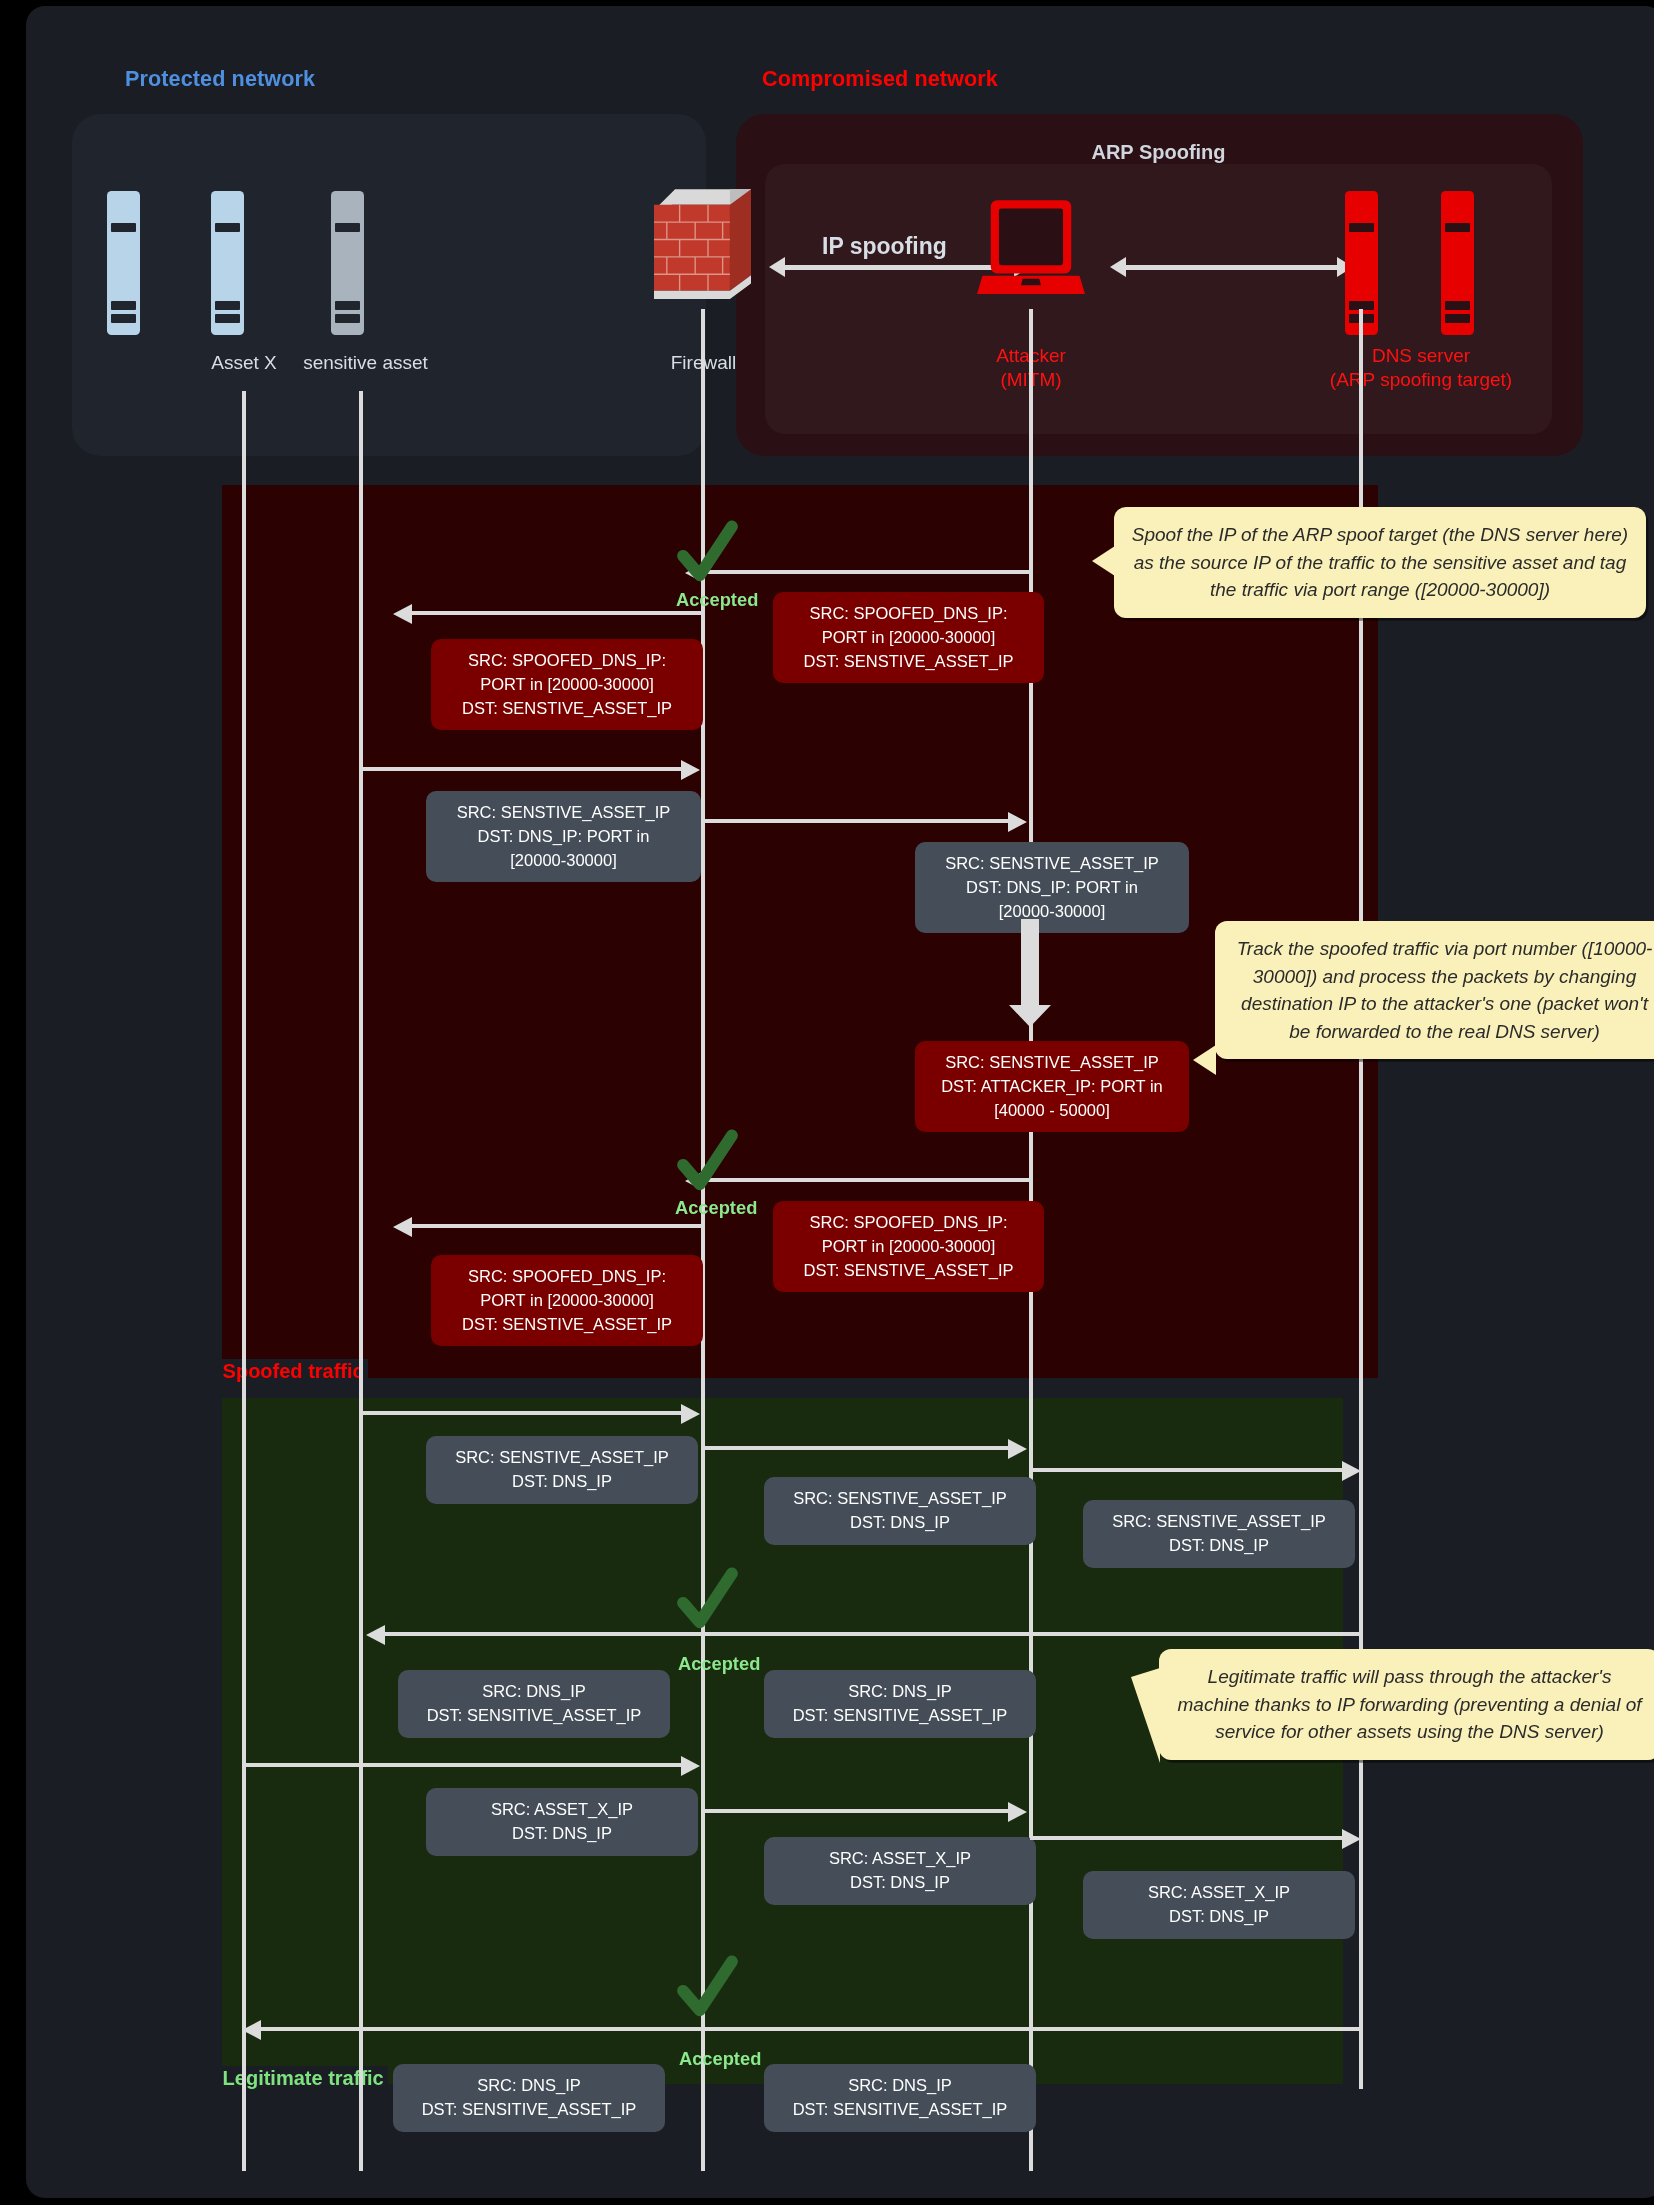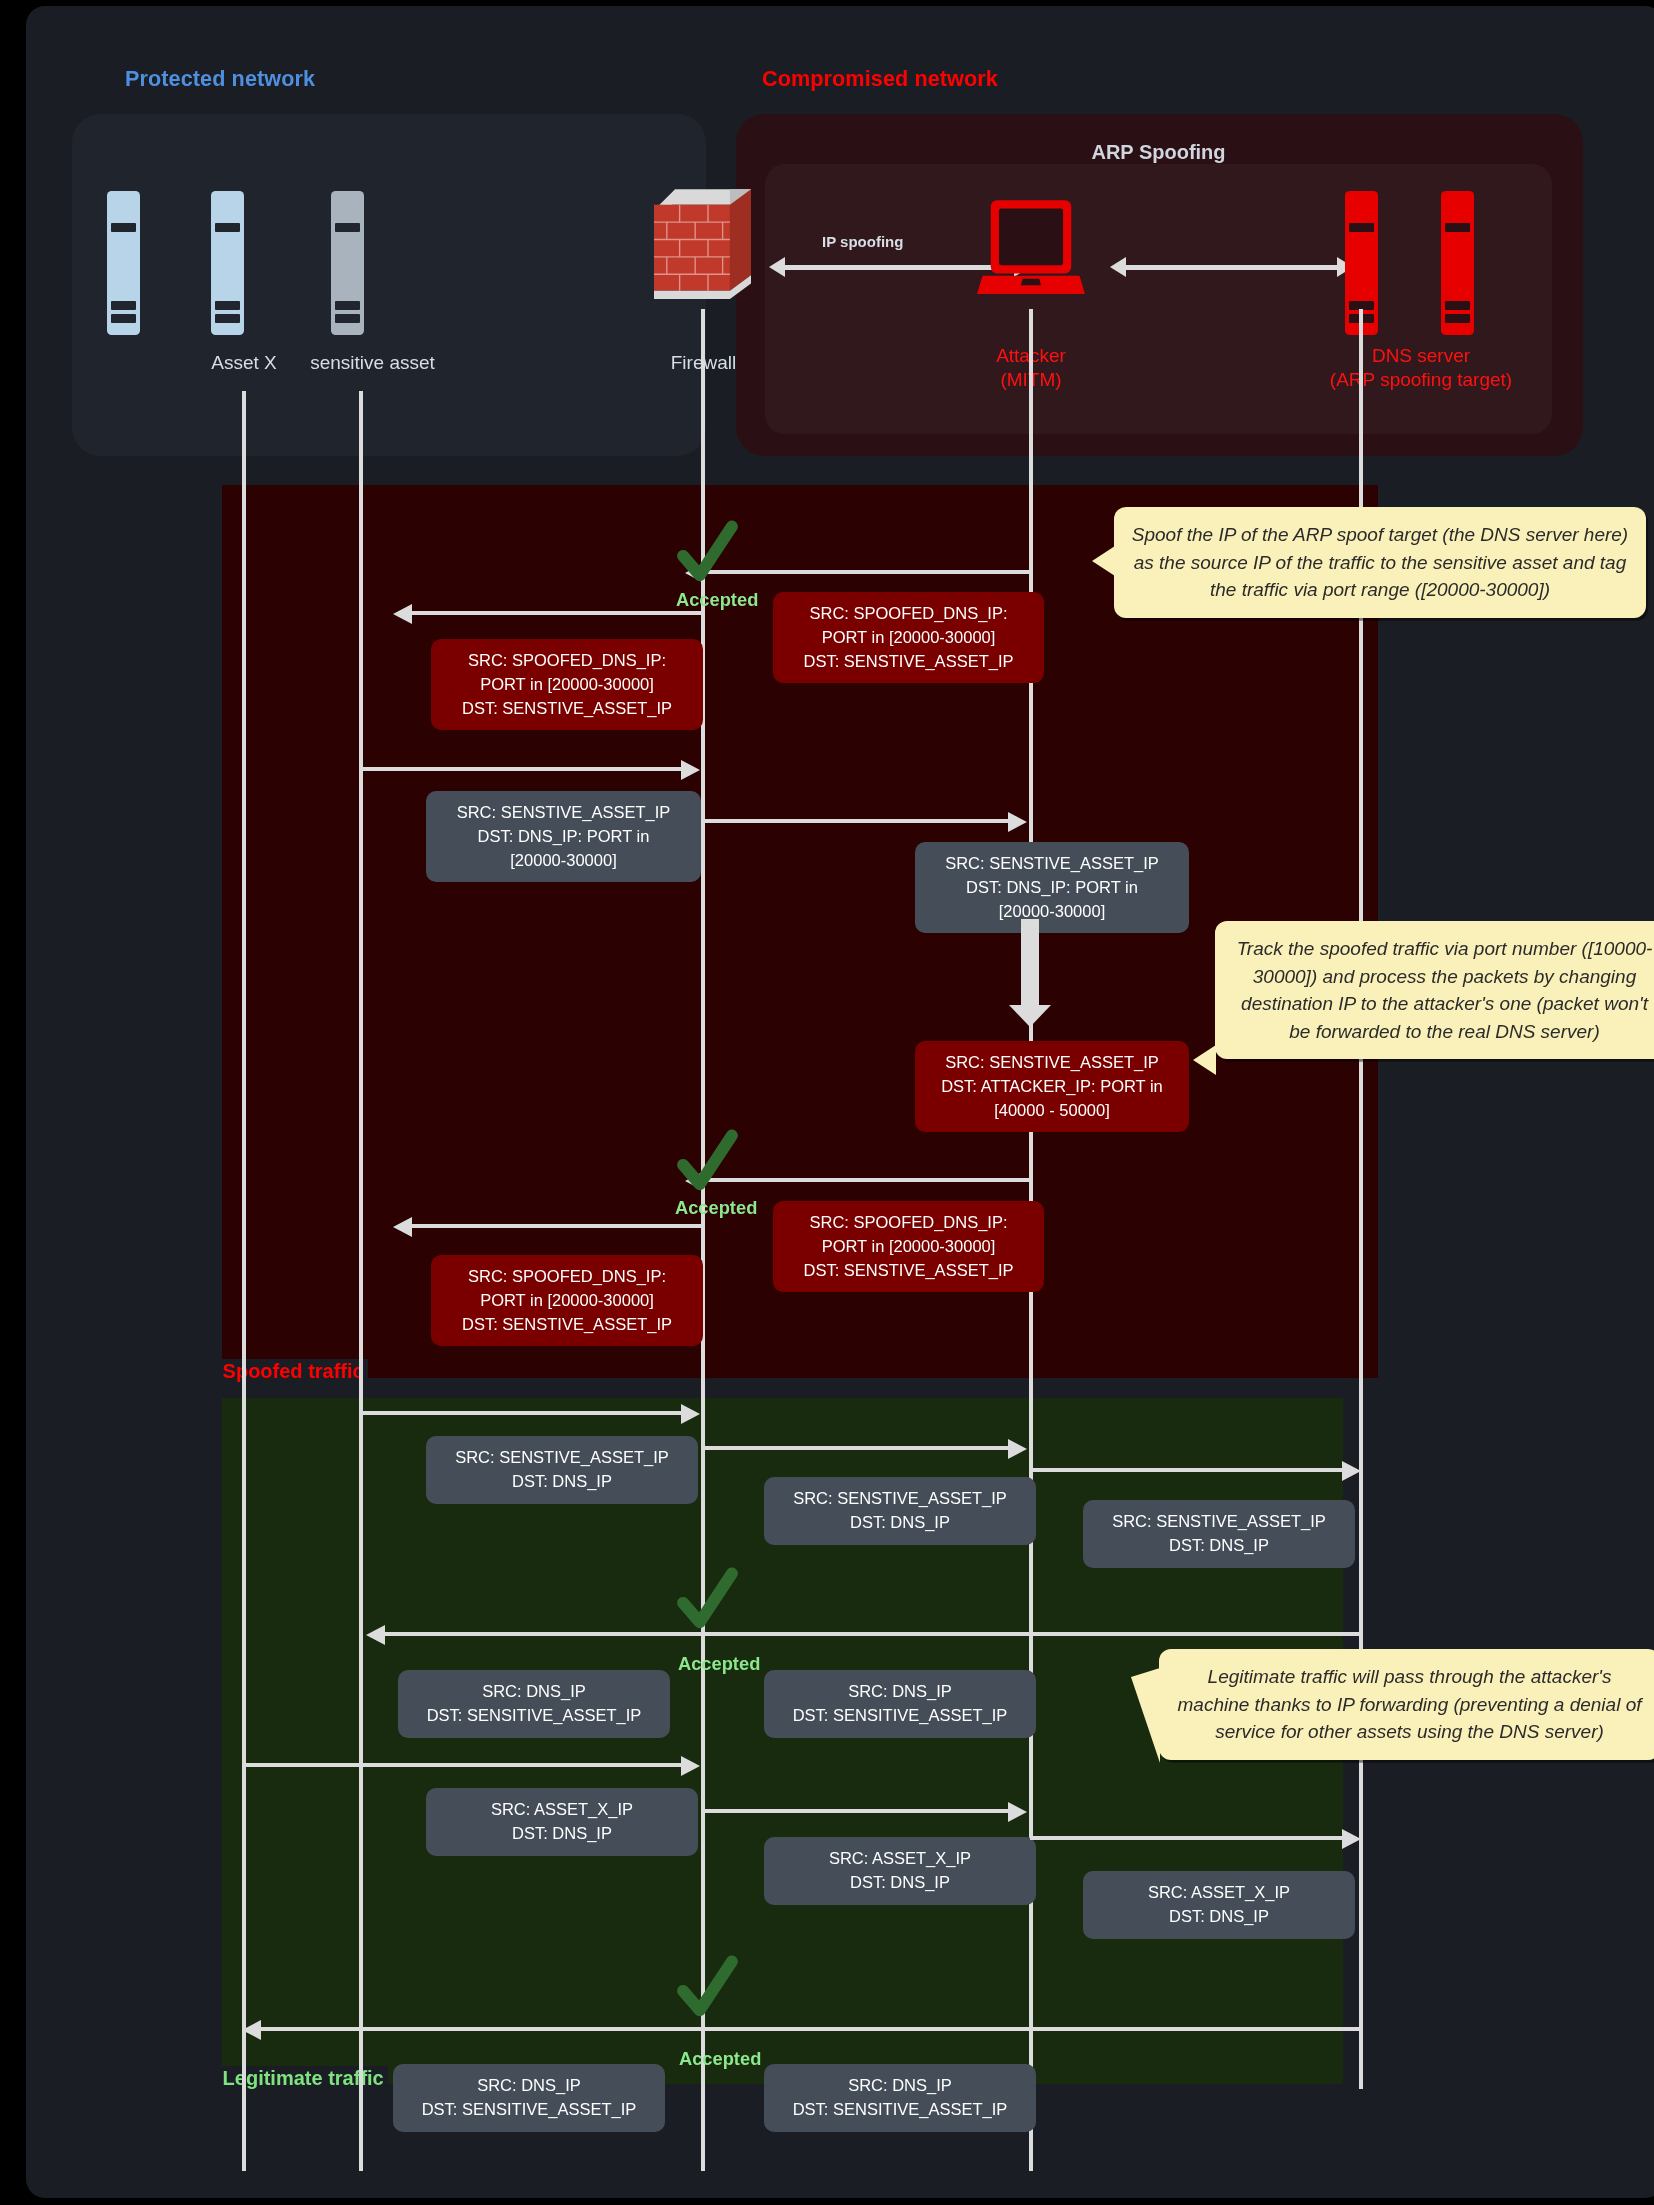--- a/index.html
+++ b/index.html
@@ -30,21 +30,21 @@
   .nodelabel.redl{color:#ff1111;}
 
   .firewall{position:absolute;left:628px;top:183px;width:97px;height:117px;}
 
   .laptop{position:absolute;left:951px;top:194px;width:108px;height:101px;}
 
   .hzarrow{position:absolute;height:4.6px;background:#dcdcdc;}
   .hzarrow:before,.hzarrow:after{content:"";position:absolute;top:-8.3px;width:0;height:0;border-top:10.5px solid transparent;border-bottom:10.5px solid transparent;}
   .hzarrow.both:before{left:-15.6px;border-right:16.5px solid #dcdcdc;}
   .hzarrow.both:after{right:-15.6px;border-left:16.5px solid #dcdcdc;}
-  .iplabel{position:absolute;color:#d8dee6;font-size:15px;font-weight:bold;white-space:nowrap;}
+  .iplabel{position:absolute;color:#d8dee6;font-size:23px;font-weight:bold;white-space:nowrap;}
 
   .lifeline{position:absolute;width:4.1px;background:#dcdcdc;}
 
   .region{position:absolute;}
   .region.spoofed{left:196px;top:479px;width:1156px;height:893px;background:#2b0101;}
   .region.legit{left:196px;top:1392px;width:1121px;height:686px;background:#182b0f;}
 
   .regtag{position:absolute;font-weight:bold;font-size:20px;padding:0.9px 4.6px;background:#1a1e24;white-space:nowrap;}
   .regtag.red{color:#ff0000;left:192px;top:1353px;}
   .regtag.green{color:#7ee37e;left:192px;top:2060px;}
@@ -90,21 +90,21 @@
       <div class="slot s1"></div>
         <div class="slot s2"></div>
         <div class="slot s3"></div>
     </div>
     <div class="server gray" style="left:305px;top:185px;">
       <div class="slot s1"></div>
         <div class="slot s2"></div>
         <div class="slot s3"></div>
     </div>
     <div class="nodelabel lite" style="left:149px;top:345px;width:138px;">Asset X</div>
-    <div class="nodelabel lite" style="left:248px;top:345px;width:183px;padding-left:7px;">sensitive asset</div>
+    <div class="nodelabel lite" style="left:248px;top:345px;width:183px;">sensitive asset</div>
 
     <div class="firewall">
       <svg width="97" height="117" viewBox="0 0 212 255">
         <polygon points="0,46 46,0 212,0 212,34 40,34" fill="#d9d9d9"></polygon>
         <polygon points="166,0 212,0 212,34 166,34" fill="#bdbdbd"></polygon>
         <rect x="0" y="34" width="166" height="188" fill="#c0392b"></rect>
         <polygon points="166,34 212,0 212,188 166,222" fill="#9e2d22"></polygon>
         <polygon points="0,222 166,222 212,188 212,206 166,240 0,240" fill="#d9d9d9"></polygon>
         <g stroke="#e3a49a" stroke-width="3" opacity=".85">
           <line x1="0" y1="72" x2="166" y2="72"></line>

